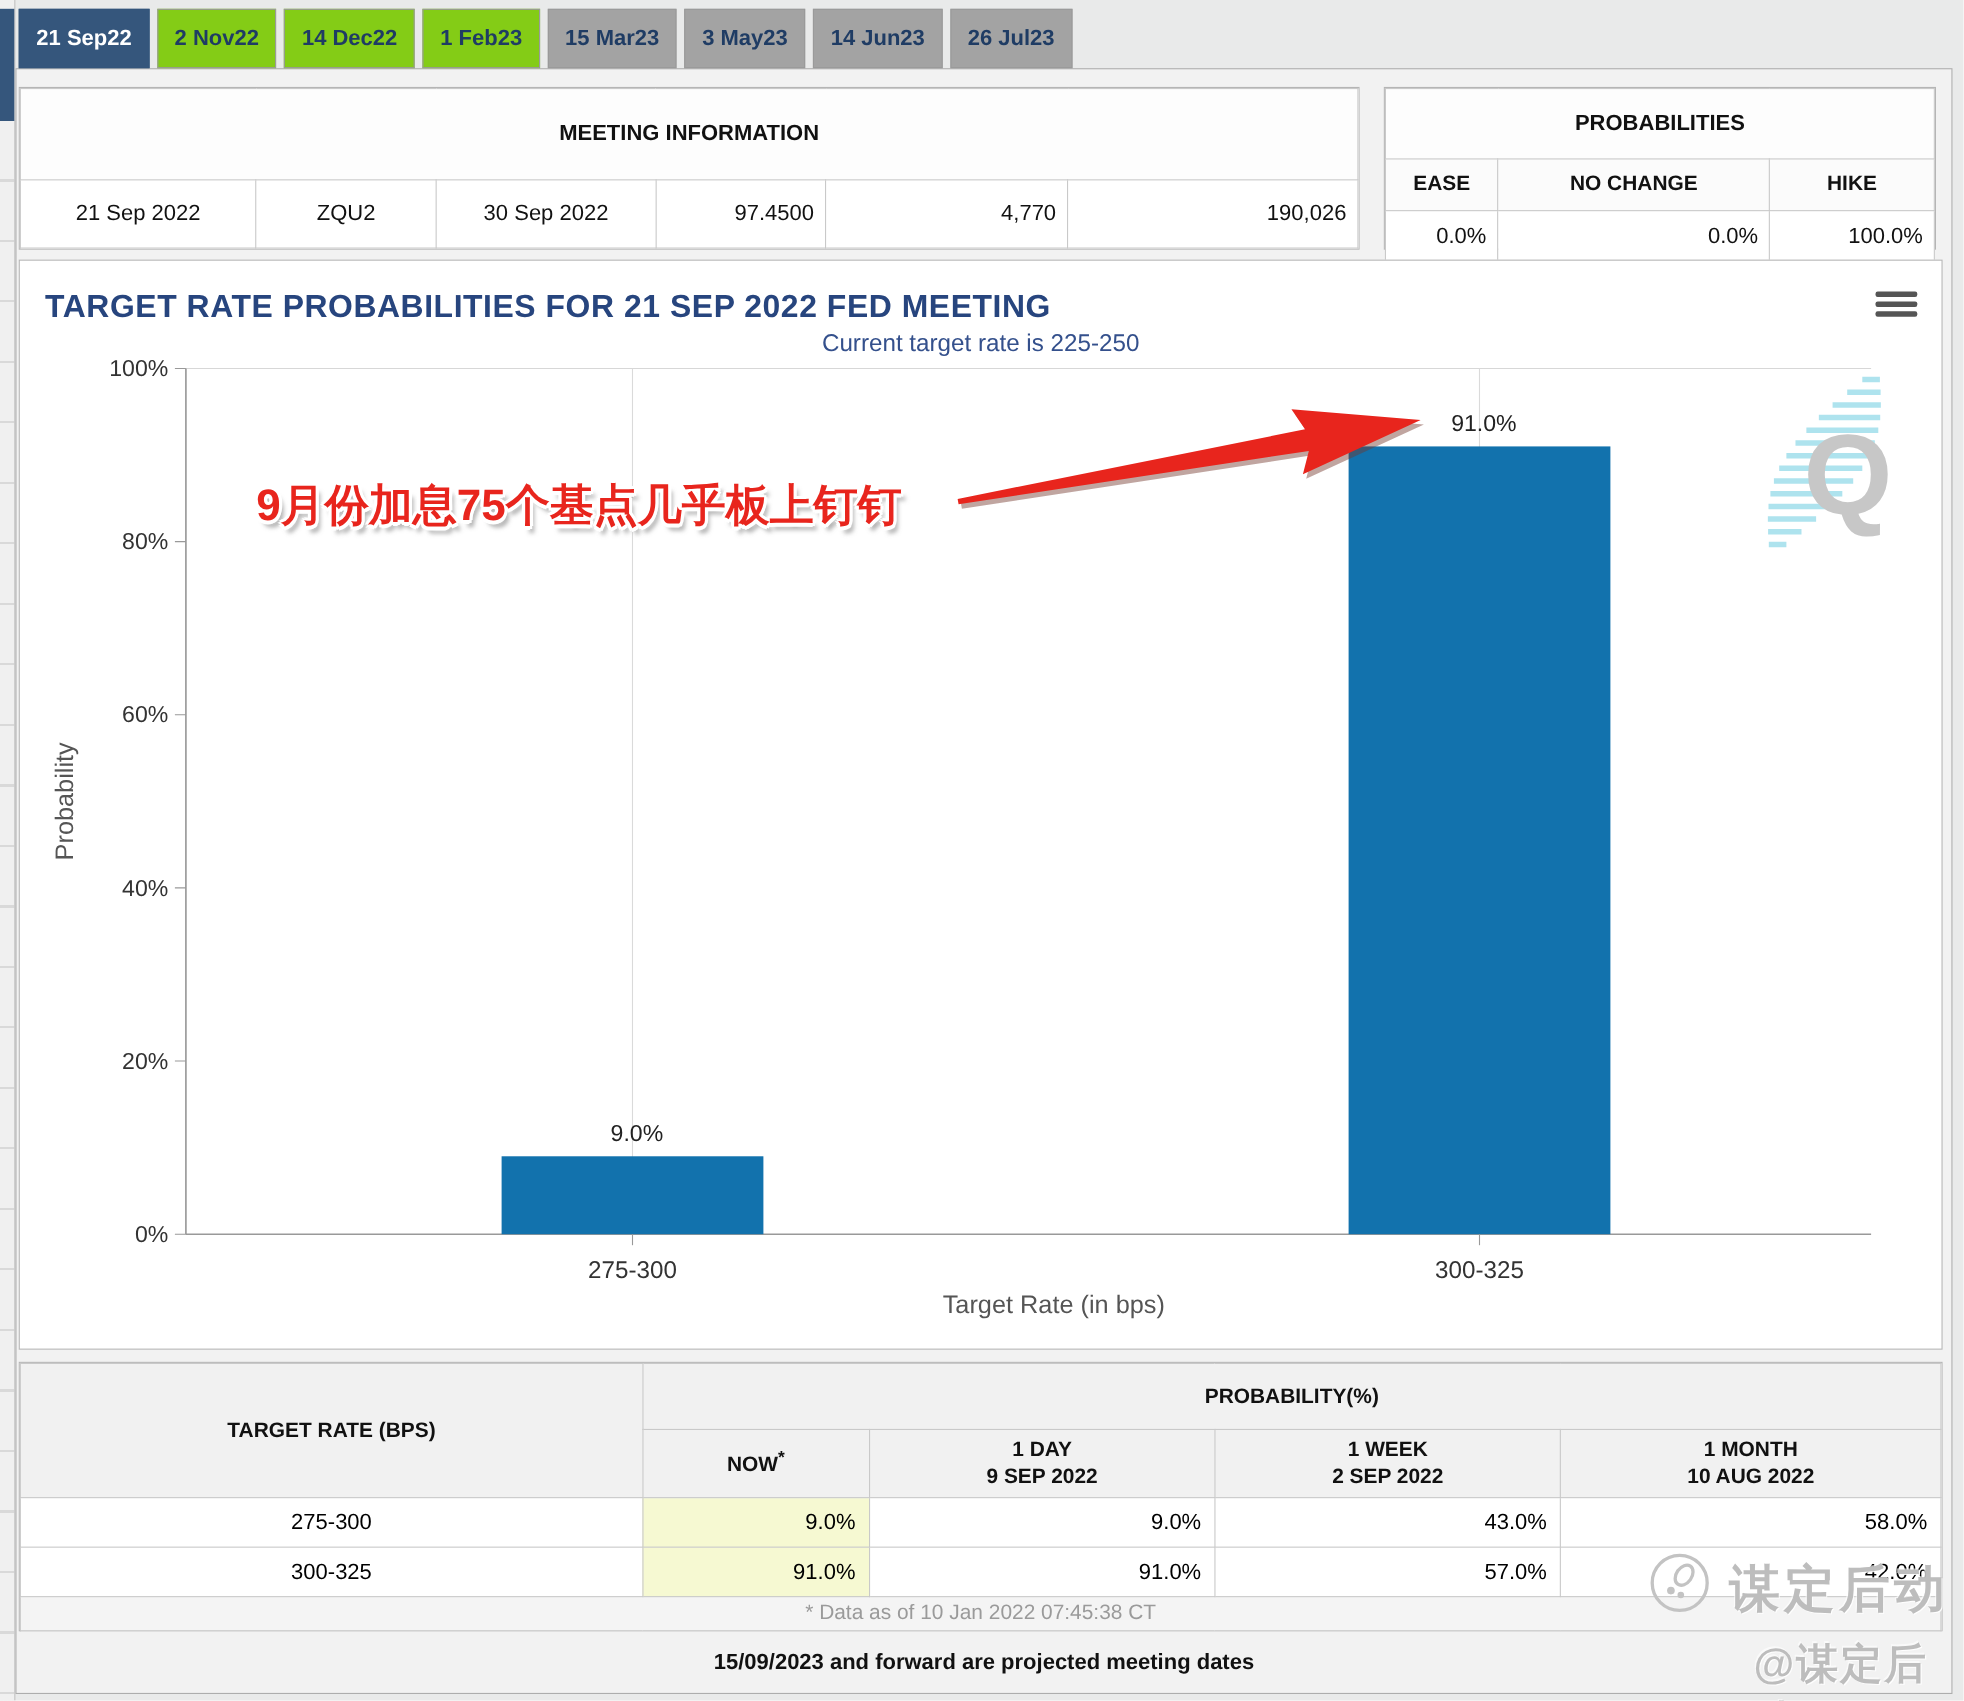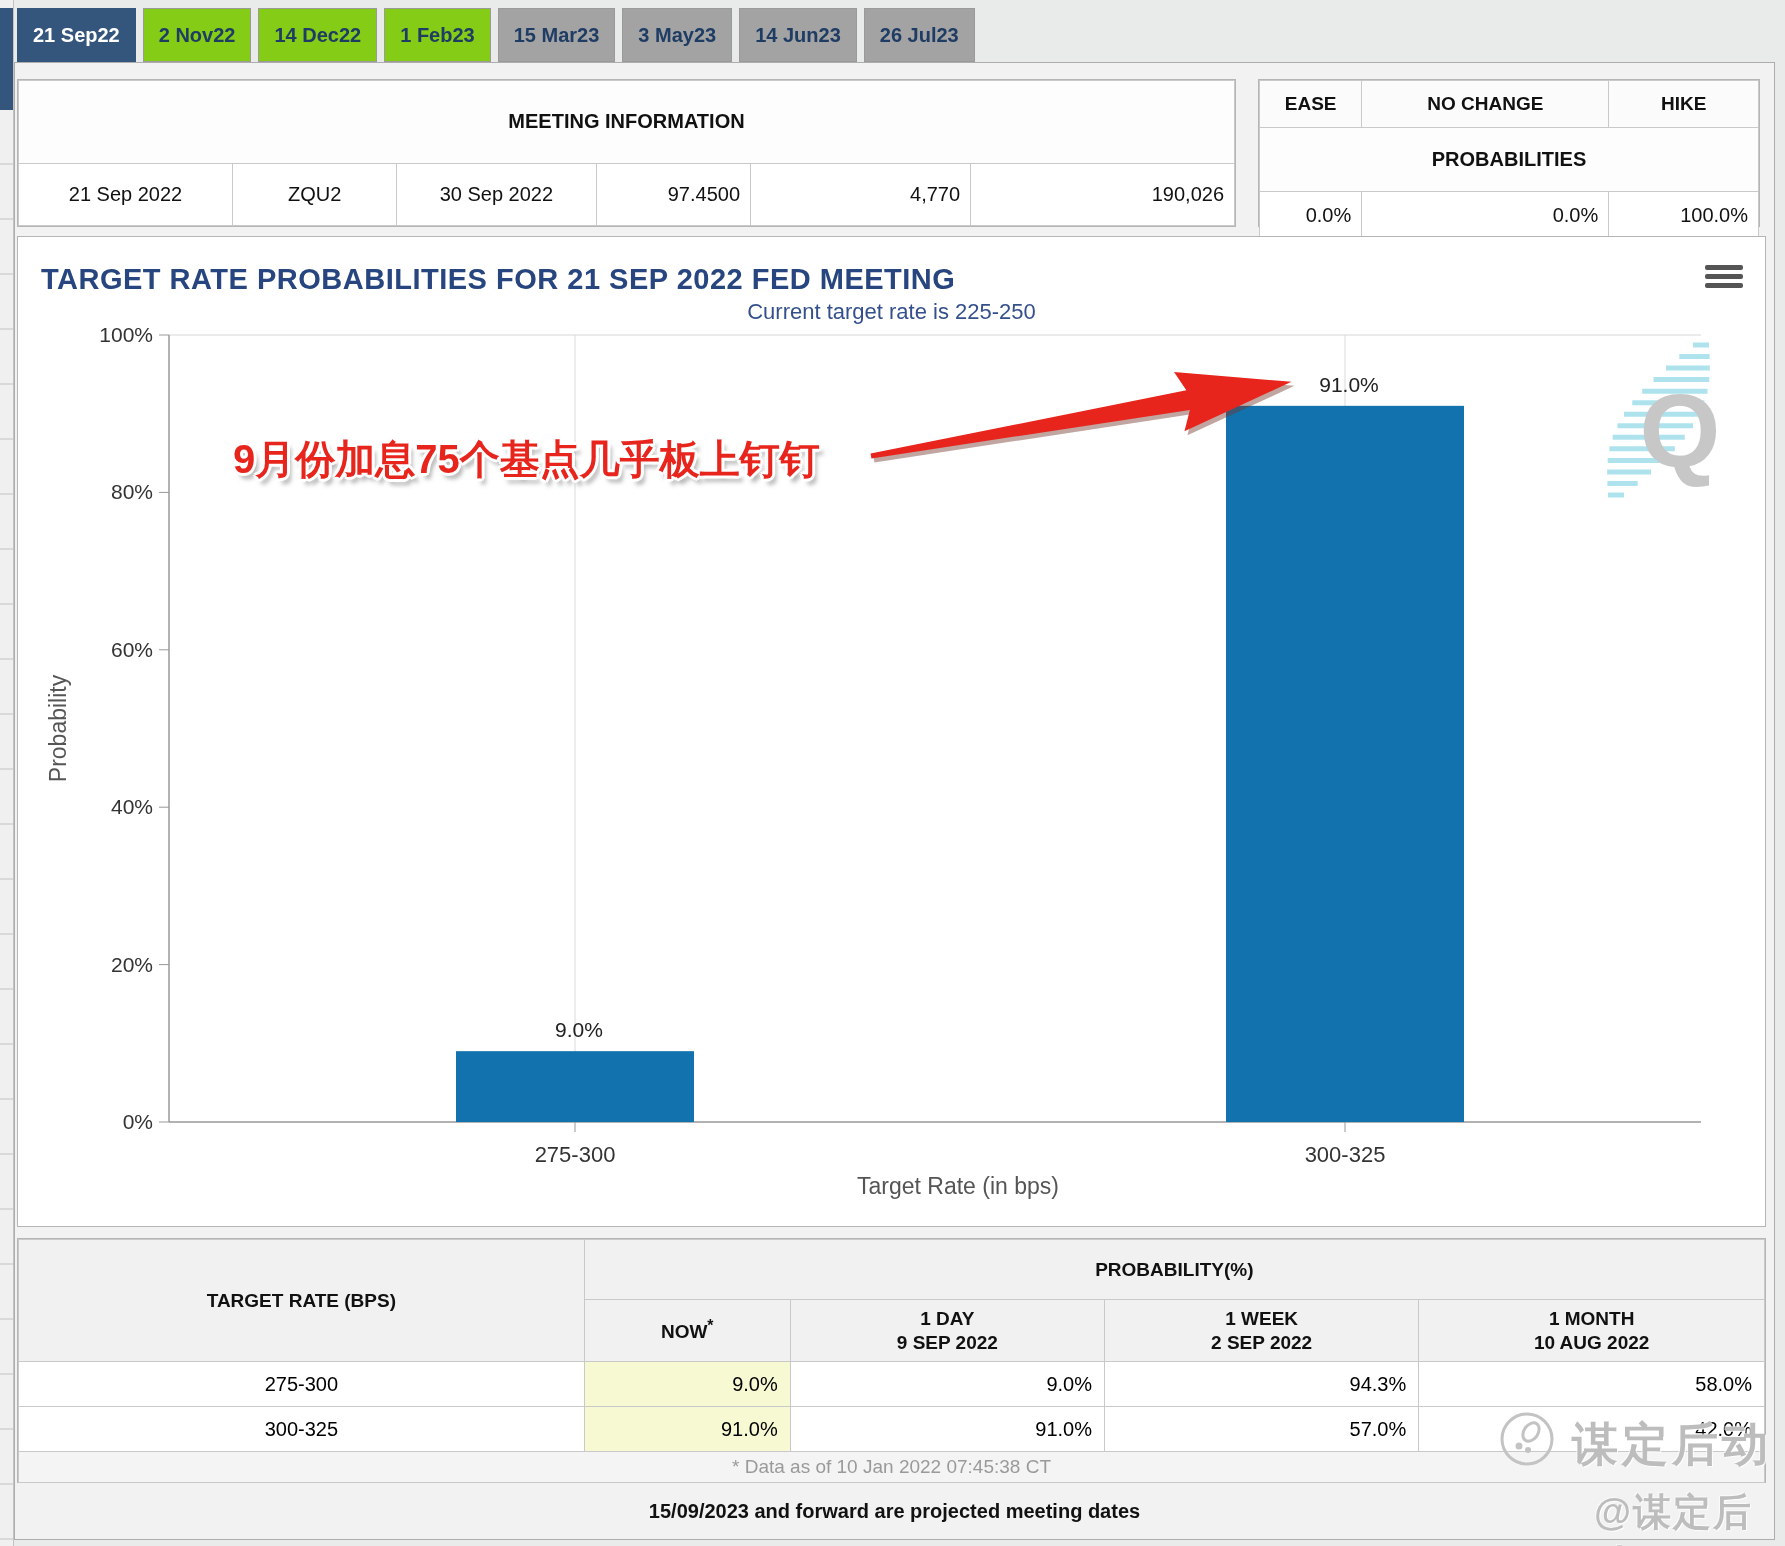--- a/index.html
+++ b/index.html
@@ -121,27 +121,27 @@
 
   <div class="panel" id="prob-panel">
     <table class="info-table">
       <colgroup>
           <col style="width:20.5%">
           <col style="width:49.5%">
           <col style="width:30%">
         </colgroup>
       <tbody>
           <tr>
+            <th class="info-title" colspan="3">PROBABILITIES</th>
+          </tr>
+      <tr>
         <th class="col-head">EASE</th>
         <th class="col-head">NO CHANGE</th>
         <th class="col-head">HIKE</th>
       </tr>
-      <tr>
-            <th class="info-title" colspan="3">PROBABILITIES</th>
-          </tr>
       <tr>
         <td class="val num">0.0%</td>
         <td class="val num">0.0%</td>
         <td class="val num">100.0%</td>
       </tr>
     </tbody>
       </table>
   </div>
 
   <div class="panel" id="chart-panel">
@@ -227,21 +227,21 @@
             </th>
         <th class="hist-sub">
               <div>1 MONTH</div>
               <div>10 AUG 2022</div>
             </th>
       </tr>
       <tr style="height:45px;">
         <td class="hist-rate">275-300</td>
         <td class="hist-num now-cell">9.0%</td>
         <td class="hist-num">9.0%</td>
-        <td class="hist-num">94.3%</td>
+        <td class="hist-num">43.0%</td>
         <td class="hist-num">58.0%</td>
       </tr>
       <tr style="height:45px;">
         <td class="hist-rate">300-325</td>
         <td class="hist-num now-cell">91.0%</td>
         <td class="hist-num">91.0%</td>
         <td class="hist-num">57.0%</td>
         <td class="hist-num">42.0%</td>
       </tr>
       <tr class="footnote-row">

